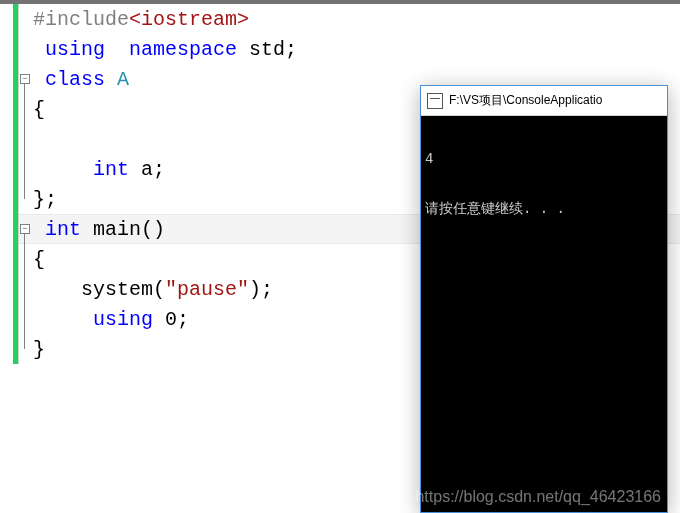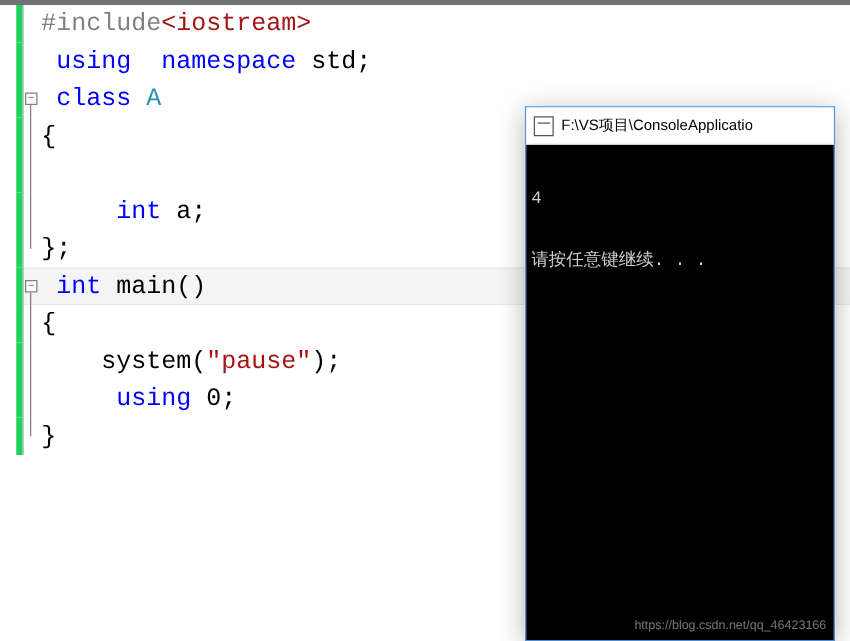--- a/index.html
+++ b/index.html
@@ -138,21 +138,21 @@
     padding: 2px 4px;
     position: relative;
     white-space: pre;
   }
   .console-text { line-height: 18px; }
   .watermark {
     position: absolute;
     right: 6px;
     bottom: 6px;
     color: rgba(255,255,255,0.45);
-    font-size: 10px;
+    font-size: 16px;
     font-family: "Segoe UI", sans-serif;
   }
 </style>
 </head>
 <body>
 
 <div class="editor">
   <div class="hl" style="top:210px;"></div>
 
   <div class="line">

